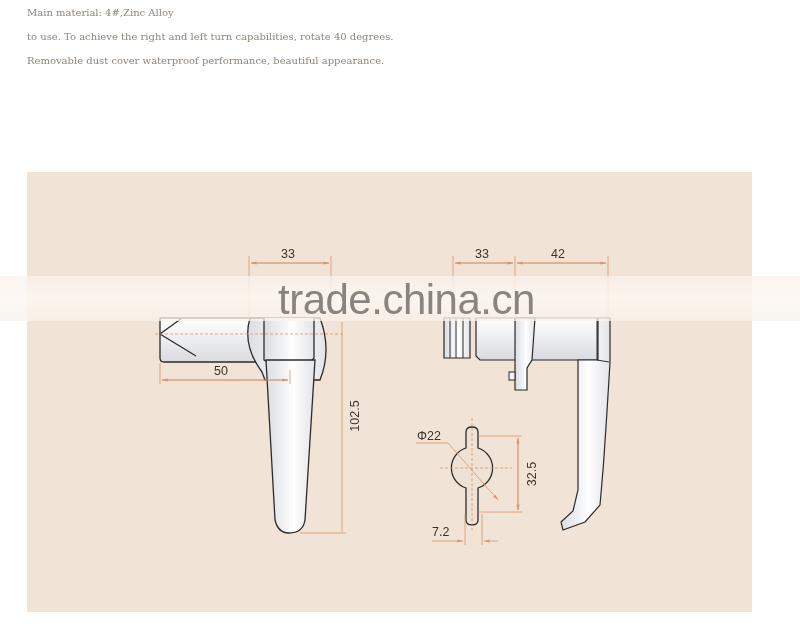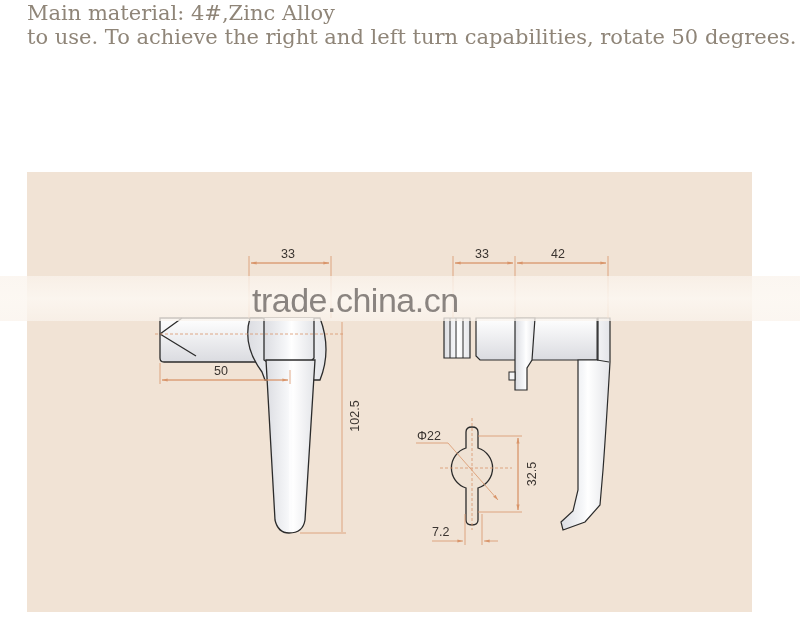--- a/index.html
+++ b/index.html
@@ -1,34 +1,35 @@
 <!DOCTYPE html>
 <html><head>
 <meta charset="utf-8">
 <style>
   html, body { margin:0; padding:0; }
   body { width:800px; height:627px; background:#ffffff; position:relative; overflow:hidden; }
   .desc { position:absolute; left:27px; top:1px; width:770px;
-    font-family:"DejaVu Serif", "Liberation Serif", serif; font-size:21px; line-height:24px;
+    font-family:"DejaVu Serif", "Liberation Serif", serif; font-size:10px; line-height:24px;
     color:#8f8578; letter-spacing:0; white-space:nowrap; }
   .desc div { height:24px; }
   .panel { position:absolute; left:27px; top:172px; width:725px; height:440px; background:#f1e3d5; }
   .band { position:absolute; left:0; top:276px; width:800px; height:45px;
     background:linear-gradient(to bottom, rgba(250,243,236,0.75), rgba(252,247,241,0.9), rgba(250,243,236,0.75)); }
   svg.drawing { position:absolute; left:0; top:0; }
-  .wm { position:absolute; left:252px; top:276px; font-family:"Liberation Sans", sans-serif;
-    font-size:34px; color:#8a8480; letter-spacing:-0.5px; line-height:48px; }
+  .wm { position:absolute; left:278px; top:276px; font-family:"Liberation Sans", sans-serif;
+    font-size:42px; color:#8a8480; letter-spacing:-0.5px; line-height:48px; }
   .dim { font-family:"Liberation Sans", sans-serif; font-size:12.5px; fill:#3a3430; }
 </style>
 </head>
 <body>
 
 <div class="desc">
   <div>Main material: 4#,Zinc Alloy</div>
-  <div>to use. To achieve the right and left turn capabilities, rotate 50 degrees.</div>
+  <div>to use. To achieve the right and left turn capabilities, rotate 40 degrees.</div>
+  <div>Removable dust cover waterproof performance, beautiful appearance.</div>
 </div>
 
 <div class="panel"></div>
 
 <svg class="drawing" width="800" height="627" viewBox="0 0 800 627">
   <defs>
     <linearGradient id="chrome" x1="0" x2="1" y1="0" y2="0">
       <stop offset="0" stop-color="#dcdde2"></stop>
       <stop offset="0.45" stop-color="#f6f7f9"></stop>
       <stop offset="0.55" stop-color="#ffffff"></stop>

